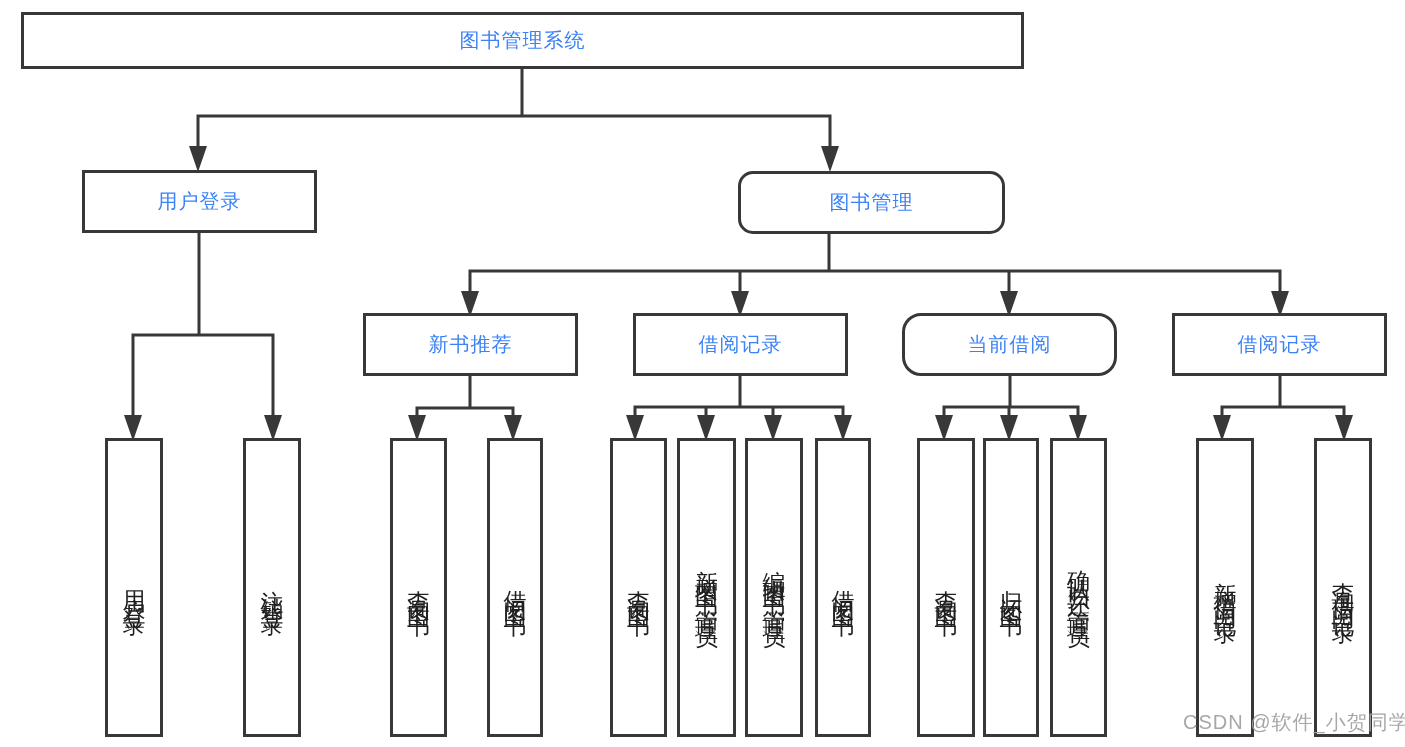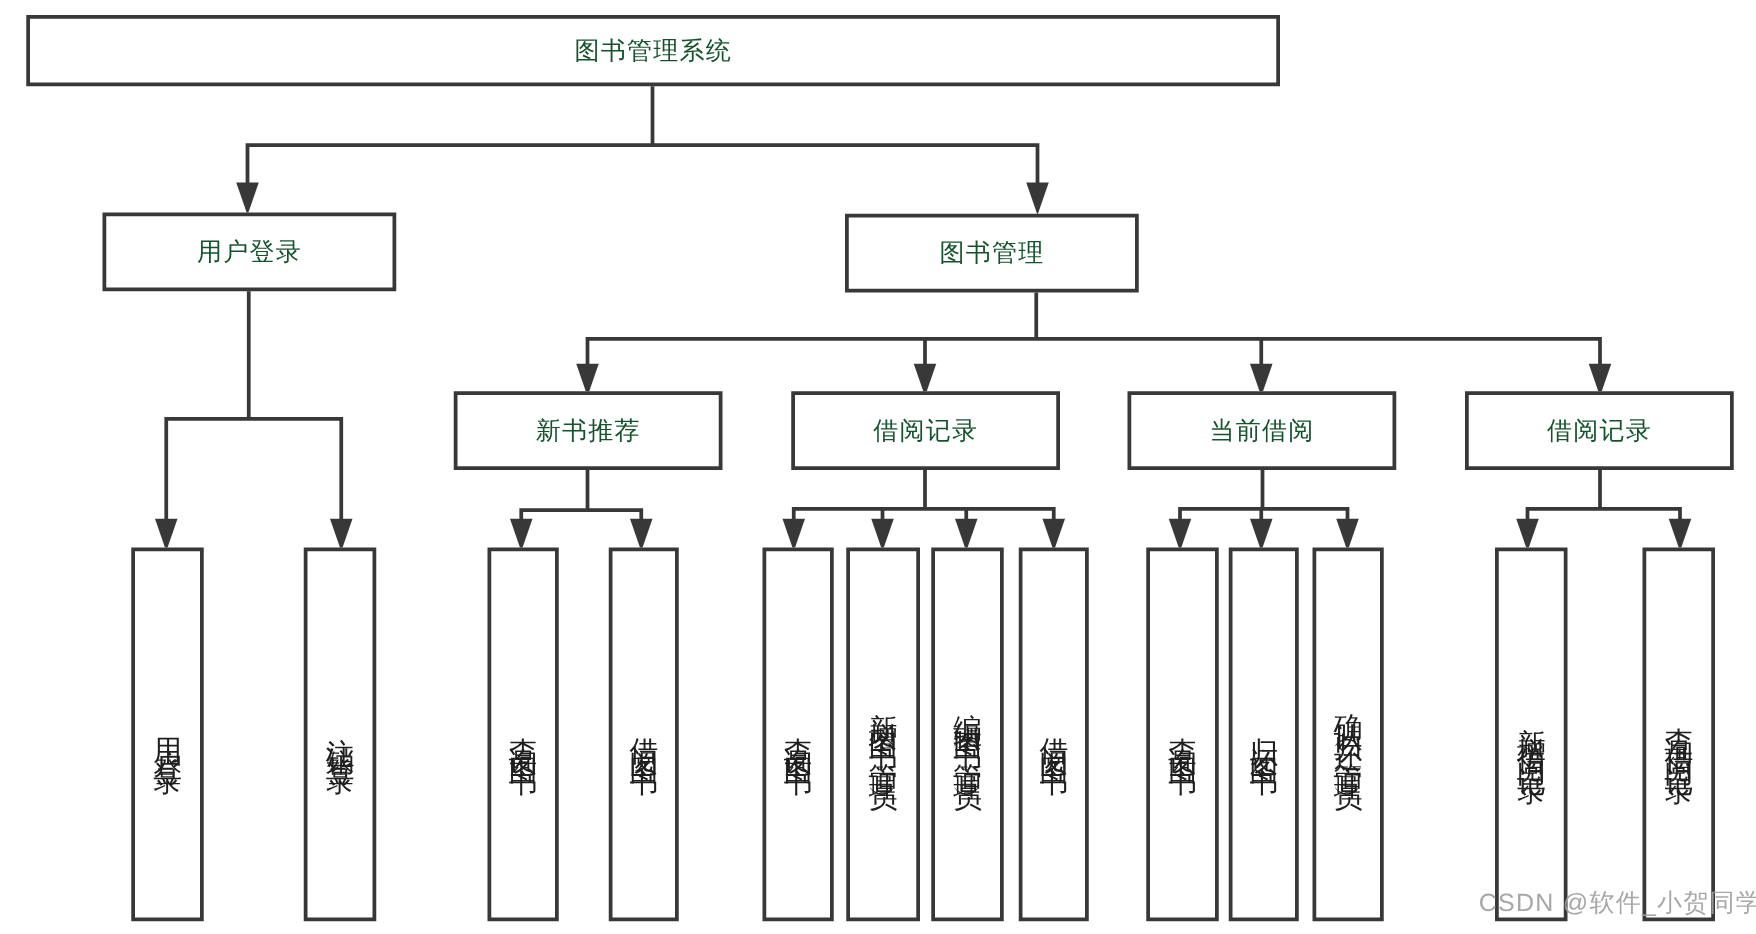--- a/index.html
+++ b/index.html
@@ -8,21 +8,21 @@
     width:1405px; height:747px;
     background:#ffffff;
     font-family:"Liberation Sans","DejaVu Sans",sans-serif;
     overflow:hidden;
   }
   #wires { position:absolute; left:0; top:0; z-index:1; }
   .hbox {
     position:absolute; box-sizing:border-box;
     border:3px solid #383838; background:#ffffff;
     display:flex; align-items:center; justify-content:center;
-    font-size:20px; color:#14532d; letter-spacing:1px;
+    font-size:20px; color:#3b82f6; letter-spacing:1px;
     z-index:2;
   }
   .vbox {
     position:absolute; box-sizing:border-box;
     border:3px solid #383838; background:#ffffff;
     display:flex; align-items:center; justify-content:center;
     z-index:2;
   }
   .vbox .vtext {
     writing-mode:vertical-rl; text-orientation:mixed;
@@ -83,31 +83,31 @@
     </g>
   </svg>
 
   <div class="hbox" style="left:21px; top:12px; width:1003px; height:57px;">
     <span>图书管理系统</span>
   </div>
 
   <div class="hbox" style="left:82px; top:170px; width:235px; height:63px;">
     <span>用户登录</span>
   </div>
-  <div class="hbox" style="left:676px; top:171px; width:235px; height:63px;">
+  <div class="hbox" style="left:738px; top:171px; width:267px; height:63px;border-radius:15px;">
     <span>图书管理</span>
   </div>
 
   <div class="hbox" style="left:363px; top:313px; width:215px; height:63px;">
     <span>新书推荐</span>
   </div>
   <div class="hbox" style="left:633px; top:313px; width:215px; height:63px;">
     <span>借阅记录</span>
   </div>
-  <div class="hbox" style="left:902px; top:313px; width:215px; height:63px;">
+  <div class="hbox" style="left:902px; top:313px; width:215px; height:63px;border-radius:19px;">
     <span>当前借阅</span>
   </div>
   <div class="hbox" style="left:1172px; top:313px; width:215px; height:63px;">
     <span>借阅记录</span>
   </div>
 
   <div class="vbox" style="left:105px; top:438px; width:58px; height:299px;">
     <span class="vtext">用户登录</span>
   </div>
   <div class="vbox" style="left:243px; top:438px; width:58px; height:299px;">

